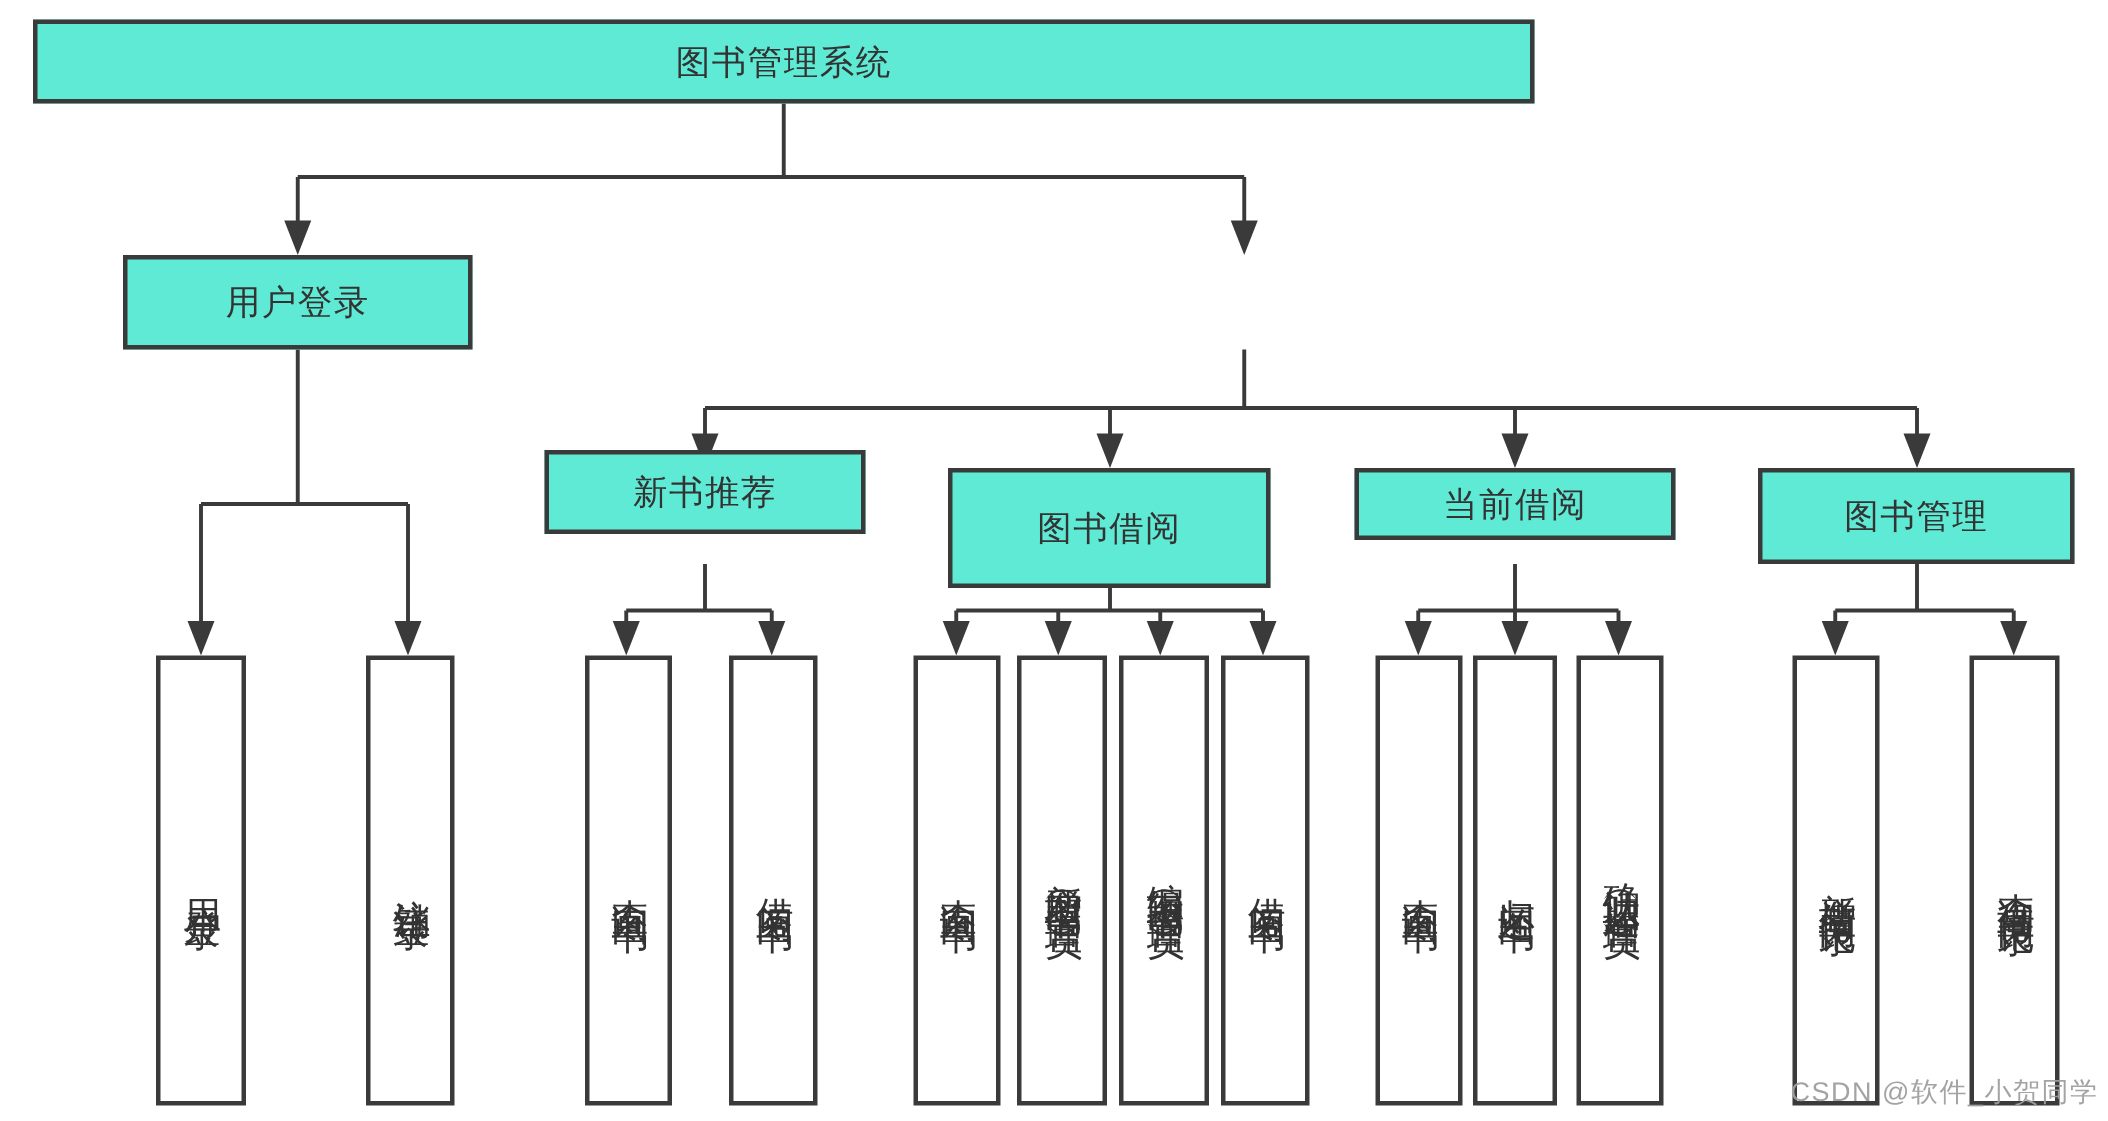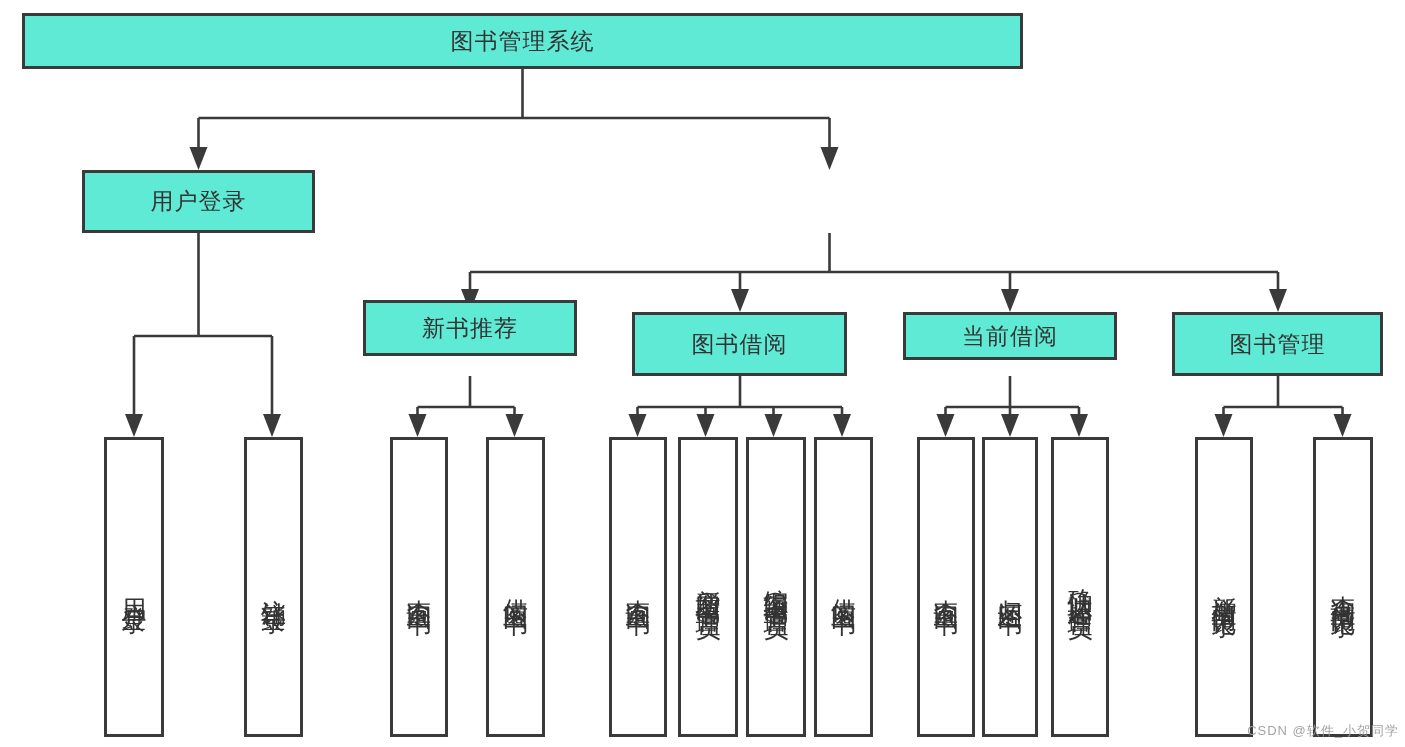--- a/index.html
+++ b/index.html
@@ -18,21 +18,21 @@
   .vbox{
     position:absolute;box-sizing:border-box;border:3px solid #3a3a3a;background:#ffffff;
     display:flex;align-items:center;justify-content:center;
   }
   .vbox span{
     writing-mode:vertical-rl;text-orientation:mixed;
     font-size:25px;letter-spacing:4px;line-height:1;
   }
   .watermark{
     position:absolute;right:6px;bottom:7px;z-index:5;
-    font-size:13px;letter-spacing:1px;color:rgba(158,158,158,0.95);white-space:nowrap;margin-top:28px;
+    font-size:18px;letter-spacing:1px;color:rgba(158,158,158,0.95);white-space:nowrap;margin-top:28px;
   }
 </style>
 </head>
 <body>
 
 <div class="stage">
 
   <svg class="wires" id="connectors" width="1405" height="747" viewBox="0 0 1405 747">
       <line x1="522.5" y1="69" x2="522.5" y2="118" class="ln"></line>
       <line x1="198.5" y1="233" x2="198.5" y2="336" class="ln"></line>
@@ -86,21 +86,21 @@
       <polygon points="1214.5,414 1232.5,414 1223.5,437" class="ar"></polygon>
       <line x1="1342.5" y1="407" x2="1342.5" y2="425" class="ln"></line>
       <polygon points="1333.5,414 1351.5,414 1342.5,437" class="ar"></polygon>
     </svg>
 
   <div class="hbox" style="left:22px;top:13px;width:1001px;height:56px">图书管理系统</div>
 
   <div class="hbox" style="left:82px;top:170px;width:233px;height:63px">用户登录</div>
 
   <div class="hbox" style="left:363px;top:300px;width:214px;height:56px">新书推荐</div>
-  <div class="hbox" style="left:632px;top:312px;width:215px;height:64px">图书借阅</div>
+  <div class="hbox" style="left:632px;top:312px;width:215px;height:80px">图书借阅</div>
   <div class="hbox" style="left:903px;top:312px;width:214px;height:48px">当前借阅</div>
   <div class="hbox" style="left:1172px;top:312px;width:211px;height:64px">图书管理</div>
 
   <div class="vbox" style="left:104px;top:437px;width:60px;height:300px">
     <span>用户登录</span>
   </div>
   <div class="vbox" style="left:244px;top:437px;width:59px;height:300px">
     <span>注销登录</span>
   </div>
 

